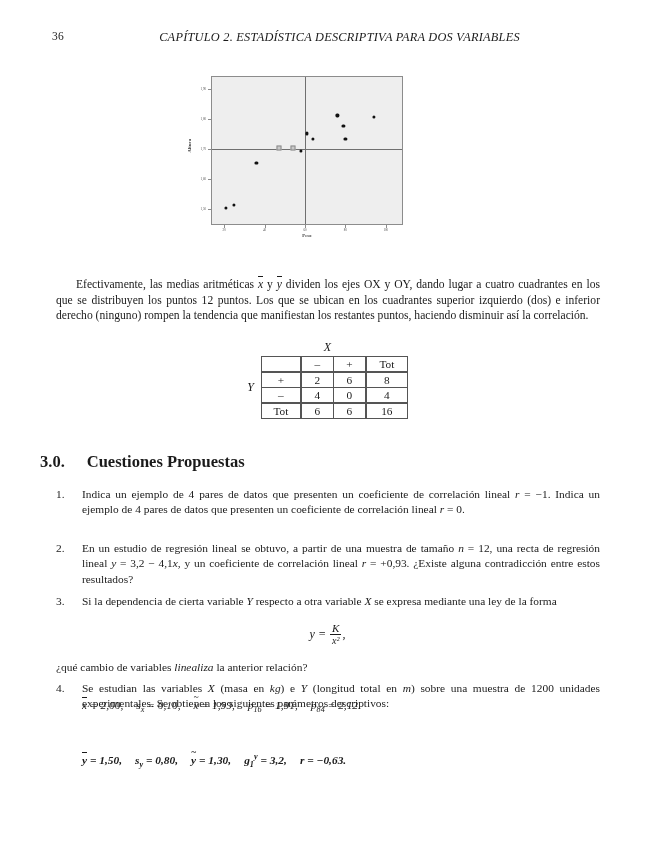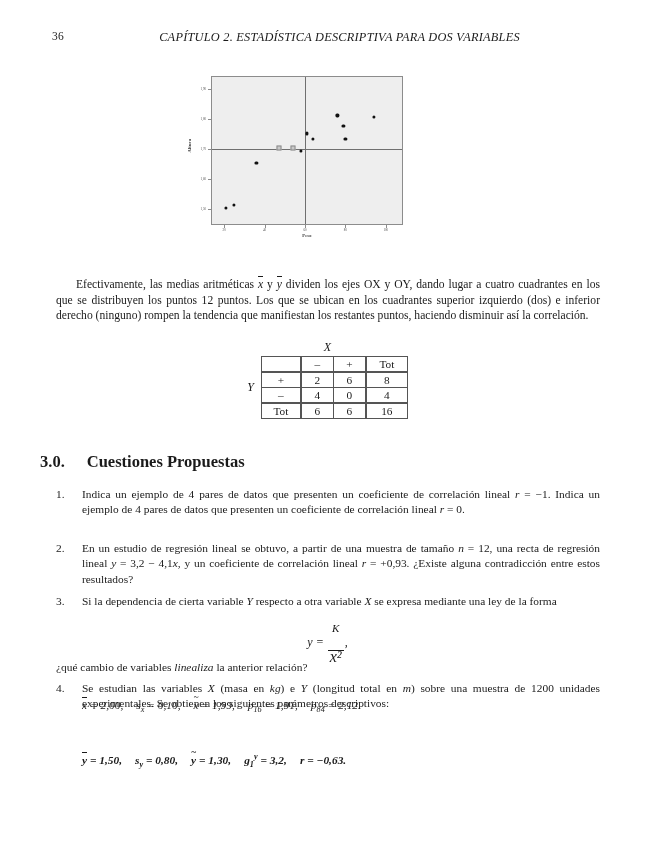--- a/index.html
+++ b/index.html
@@ -248,21 +248,21 @@
   .frac {
     display: inline-flex;
     flex-direction: column;
     align-items: center;
     vertical-align: middle;
     margin: 0 1px;
     position: relative;
     top: -1px;
   }
   .frac .num-part { font-size: 11px; line-height: 11px; padding: 0 2px; }
-  .frac .den-part { font-size: 16px; line-height: 11px; padding: 0 2px; border-top: 0.8px solid #1a1a1a; margin-top: 16px; }
+  .frac .den-part { font-size: 10px; line-height: 11px; padding: 0 2px; border-top: 0.8px solid #1a1a1a; }
 
   #q3-tail { position: absolute; left: 56px; top: 660px; width: 544px; font-size: 11.4px; line-height: 15.4px; }
   #q3-tail .etext { display: block; }
 
   .stats-line {
     position: absolute;
     left: 82px;
     font-size: 11.4px;
     font-style: italic;
     white-space: nowrap;

